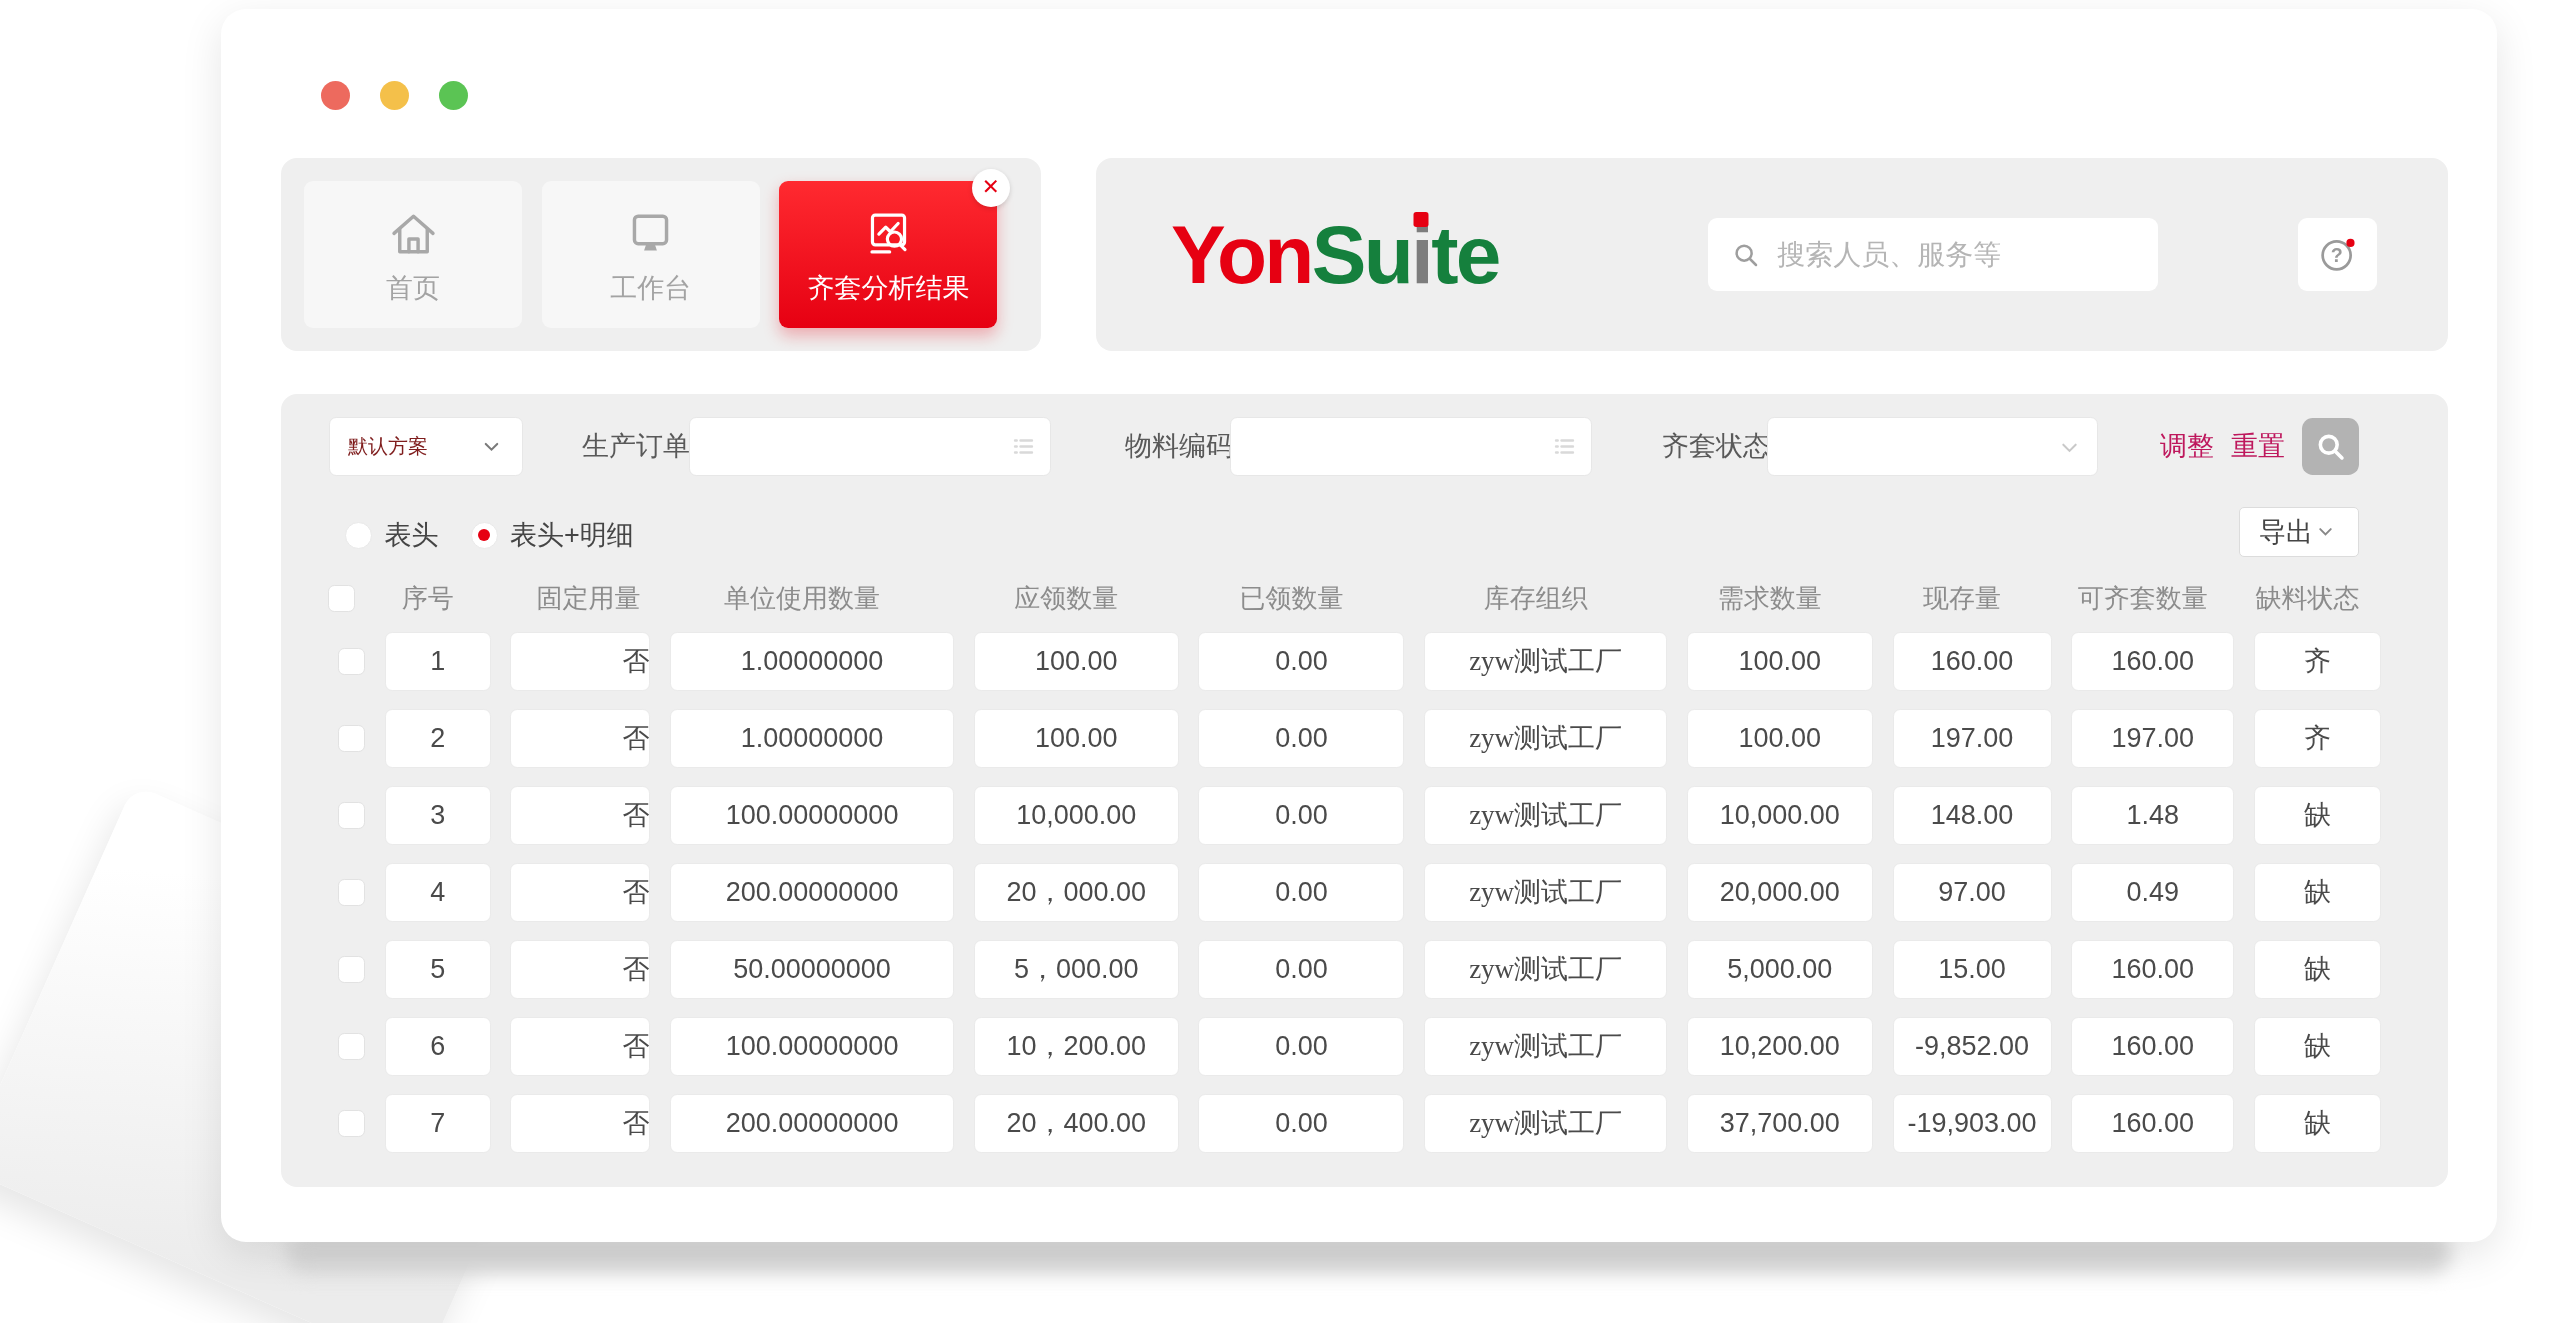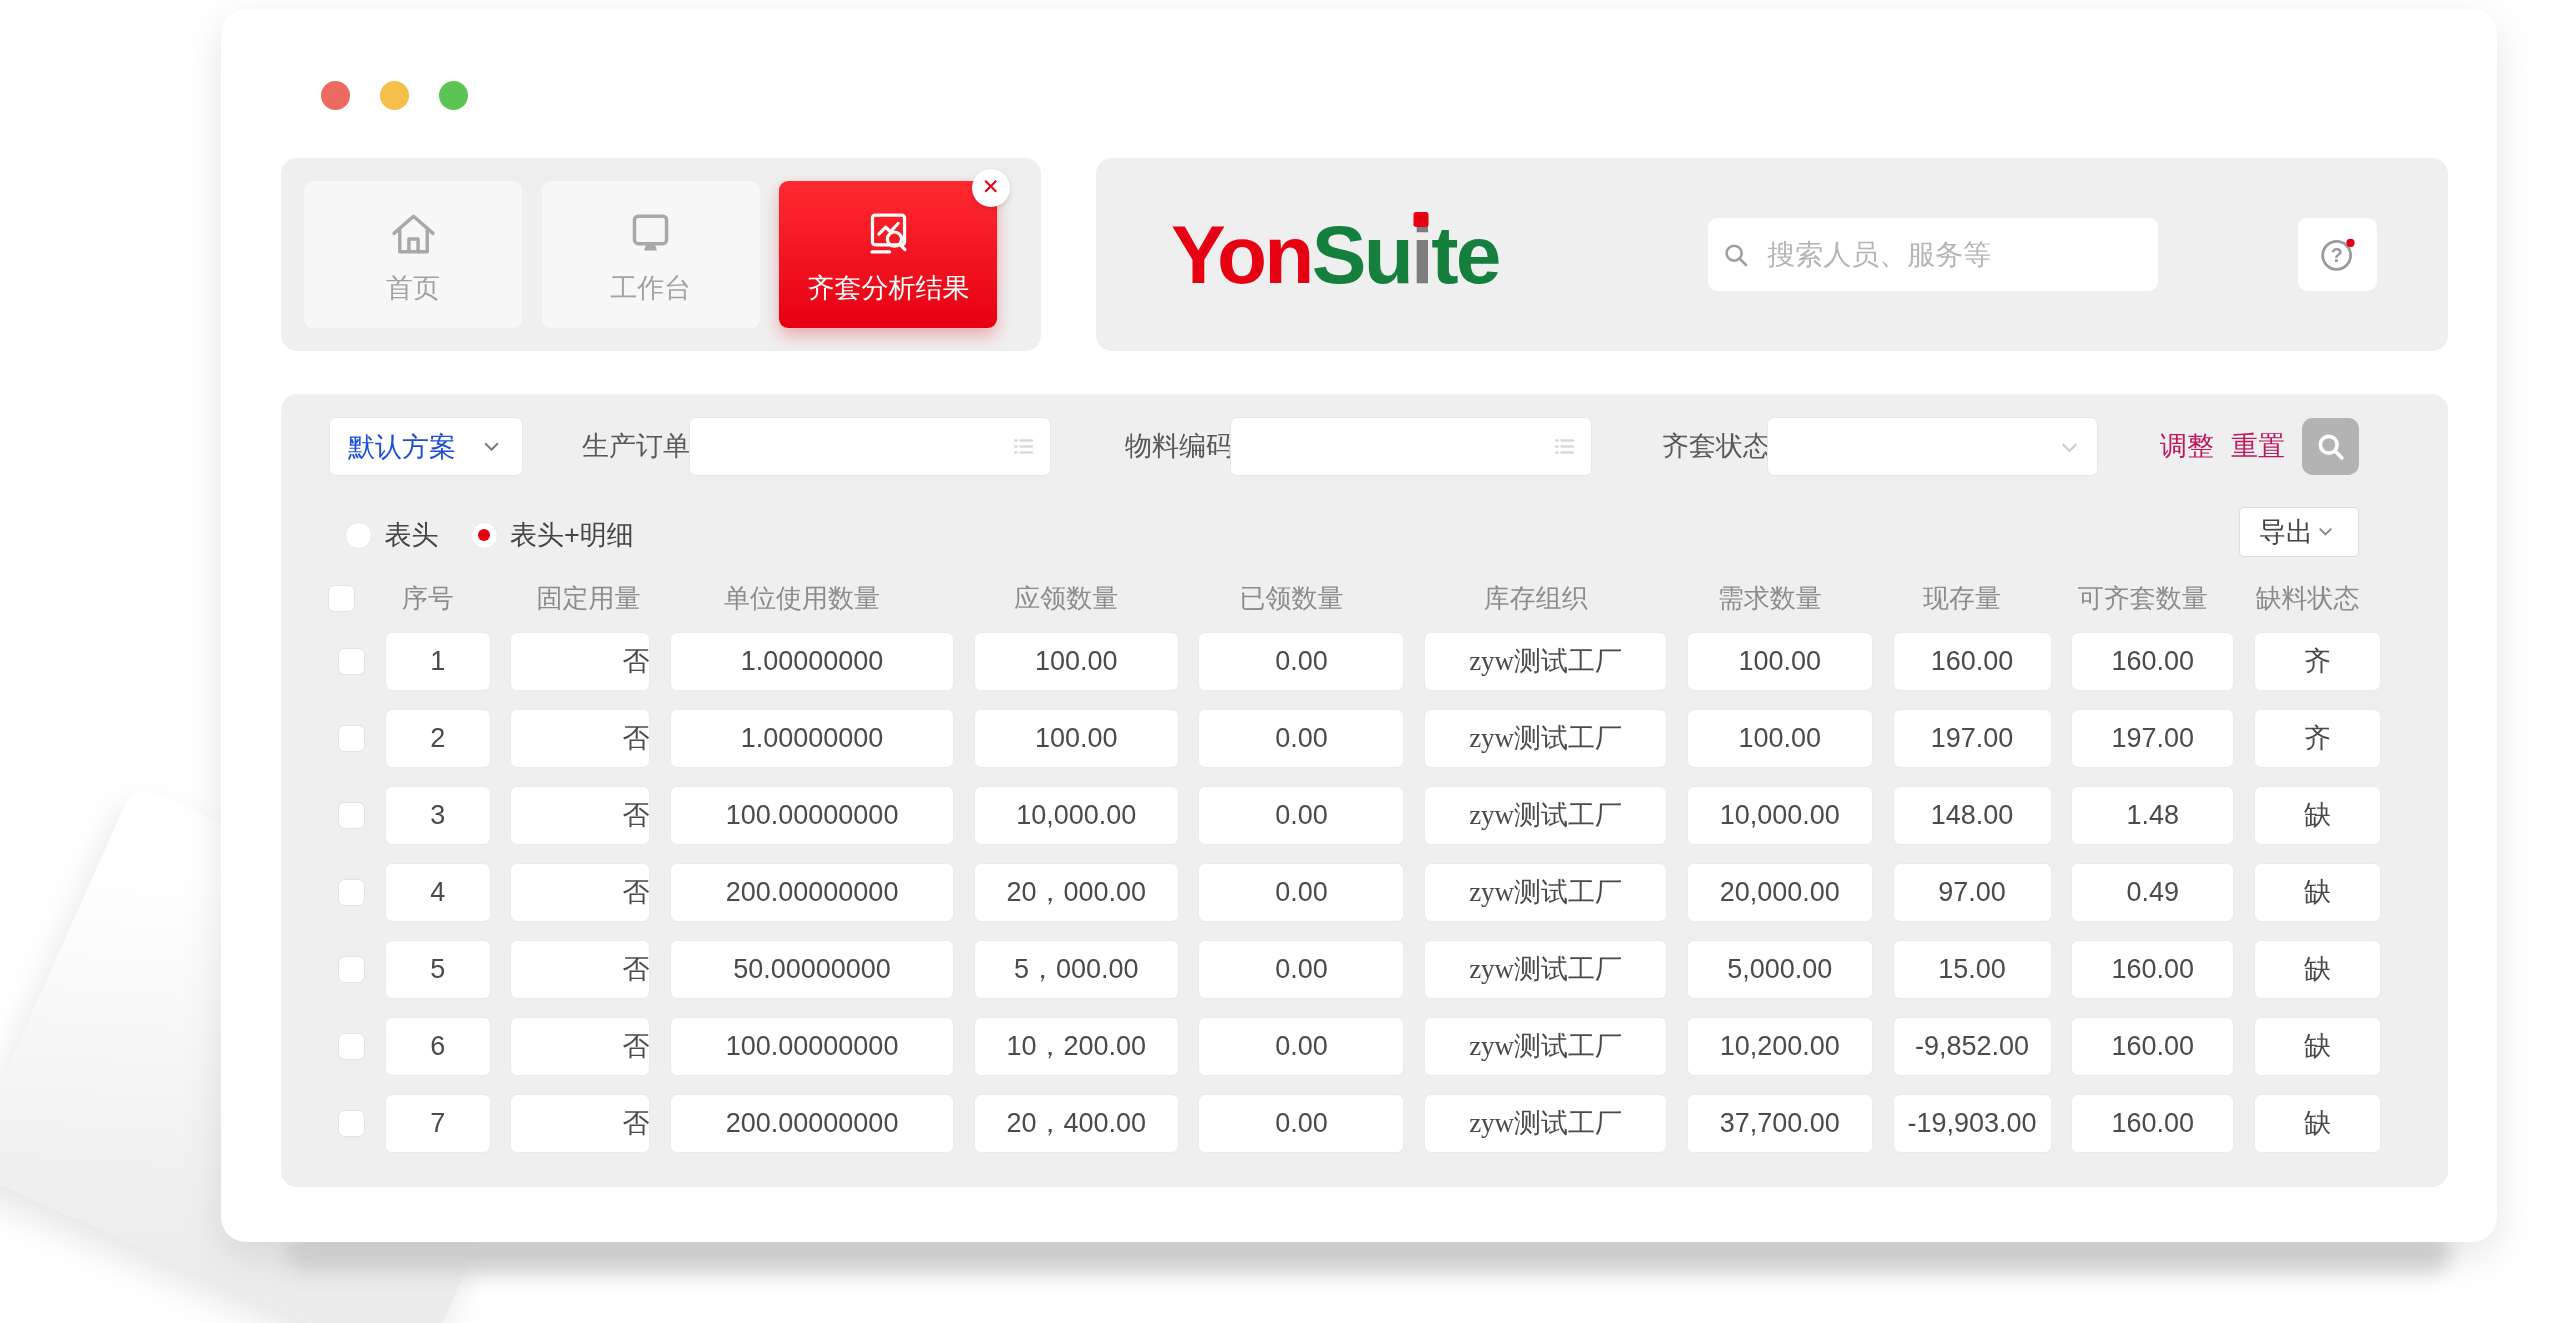--- a/index.html
+++ b/index.html
@@ -34,33 +34,33 @@
 
   .header-panel{left:875px;top:149px;width:1352px;height:193px;}
   .logo{position:absolute;left:75px;top:50%;transform:translateY(-50%);font-size:82px;font-weight:800;
     letter-spacing:-2.7px;line-height:1;white-space:nowrap;}
   .logo .yon{color:#e60012;}
   .logo .gray{color:#15803d;}
   .logo .logo-i{position:relative;color:#7d7d7d;}
   .logo .logo-i::after{content:'';position:absolute;left:50%;top:3.6px;transform:translateX(-50%);
     width:15px;height:15px;background:#e60012;border-radius:2.7px;}
   .search-box{position:absolute;left:612px;top:60px;width:450px;height:73px;background:#fff;border-radius:9px;
-    display:flex;align-items:center;padding:0 13px;gap:14.3px;}
+    display:flex;align-items:center;padding:0 23px;gap:14.3px;}
   .search-box input{border:none;outline:none;flex:1;font-size:28px;color:#333;background:transparent;}
   .search-box input::placeholder{color:#b5b5b5;}
   .help-btn{position:absolute;left:1202px;top:60px;width:79px;height:73px;background:#fff;border-radius:9px;
     display:flex;align-items:center;justify-content:center;cursor:pointer;}
 
   .main-panel{left:60px;top:385px;width:2167px;height:793px;}
 
   .fld{position:absolute;top:23px;height:59px;}
   .white-box{background:#fff;border:0.9px solid #e7e7e7;border-radius:7.2px;}
   .scheme-select{left:48px;width:194px;display:flex;align-items:center;justify-content:space-between;
     padding:0 18px;cursor:pointer;}
-  .scheme-select .val{font-size:27px;color:#1d4ed8;}
+  .scheme-select .val{font-size:20px;color:#7f1d1d;}
   .flabel{font-size:27px;color:#595959;line-height:59px;}
   .lab1{left:301px;} .lab2{left:844px;} .lab3{left:1381px;}
   .finput{display:flex;align-items:center;padding:0 12.5px;}
   .finput input{border:none;outline:none;flex:1;font-size:26px;color:#333;background:transparent;min-width:0;}
   .in1{left:408px;width:362px;} .in2{left:949px;width:362px;}
   .fselect{left:1486px;width:331px;display:flex;align-items:center;justify-content:flex-end;
     padding:0 16px;cursor:pointer;}
   .link-dim{font-size:27px;color:#be185d;line-height:59px;cursor:pointer;}
   .adjust{left:1879px;} .reset{left:1950px;}
   .search-btn{left:2021px;top:24px;width:57px;height:57px;background:#b3b3b3;border-radius:10.7px;

